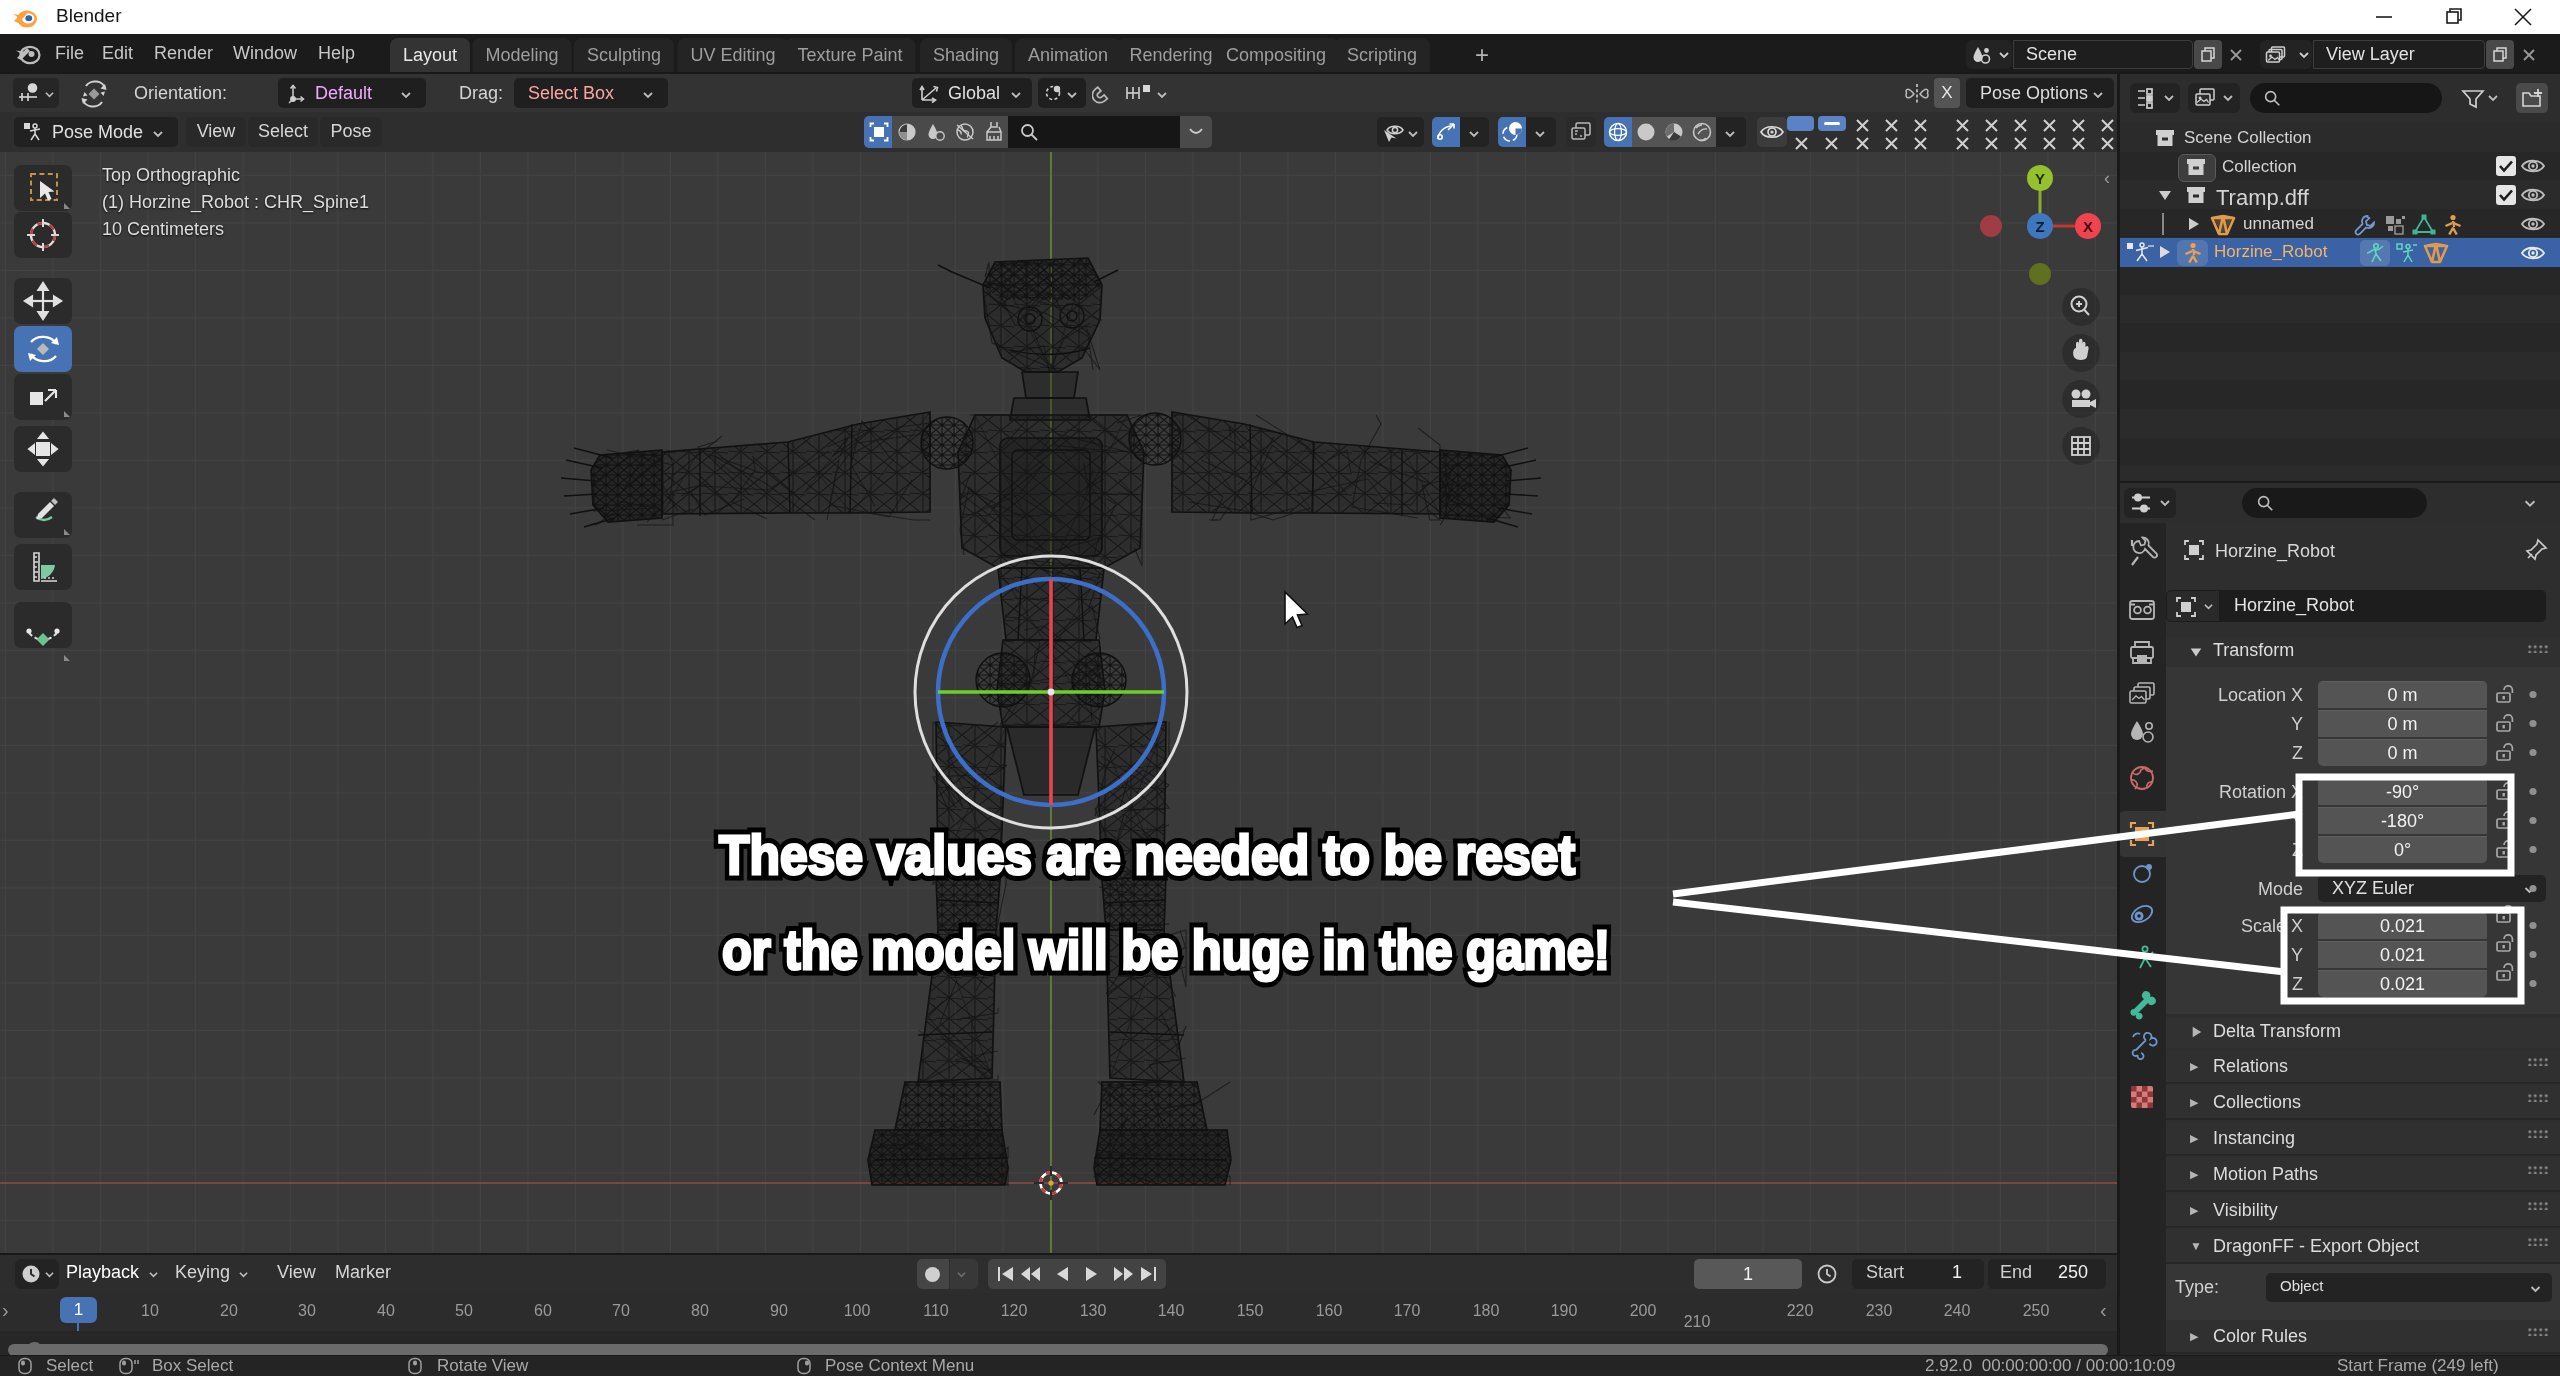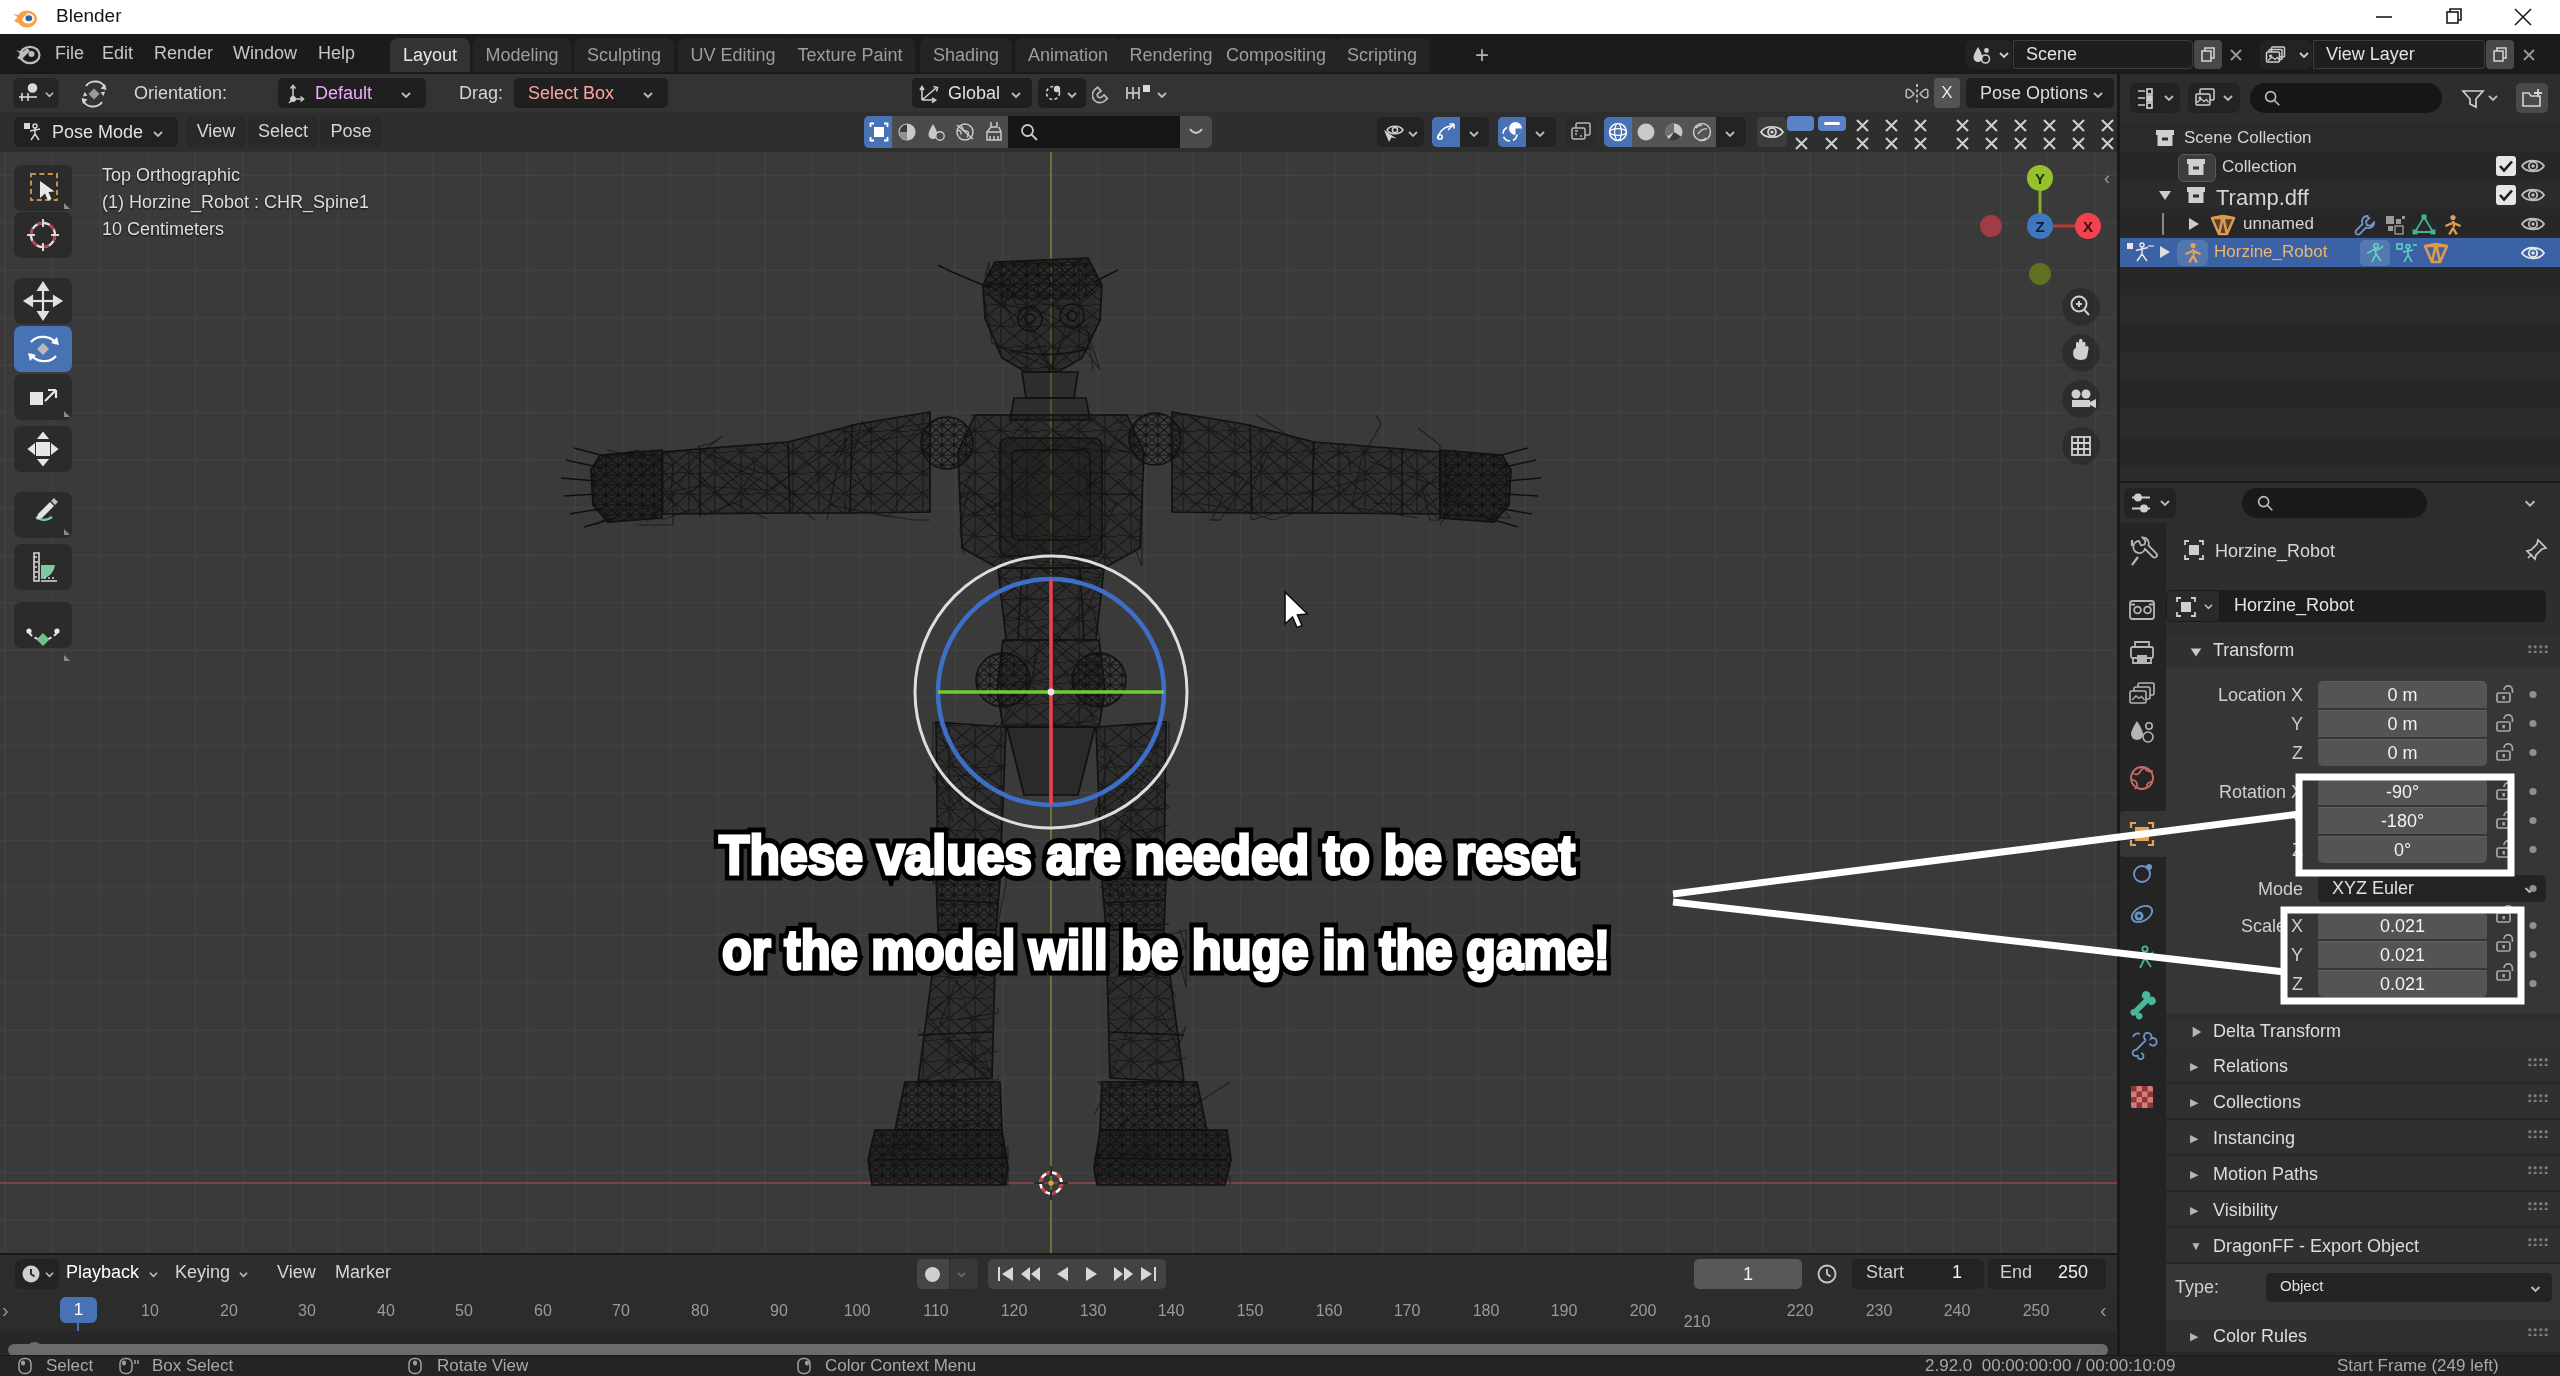--- a/index.html
+++ b/index.html
@@ -1276,21 +1276,21 @@
   <div class="sbt" style="left:152px;">Box Select</div>
   <svg class="ab" style="left:406px;top:1px;" width="18" height="18" viewBox="0 0 18 18">
       <rect x="3" y="1.5" width="12" height="15" rx="5" fill="none" stroke="#9e9e9e" stroke-width="1.5"></rect>
       <rect x="7" y="3.5" width="4" height="5" rx="2" fill="#9e9e9e"></rect>
     </svg>
   <div class="sbt" style="left:437px;">Rotate View</div>
   <svg class="ab" style="left:795px;top:1px;" width="18" height="18" viewBox="0 0 18 18">
       <rect x="3" y="1.5" width="12" height="15" rx="5" fill="none" stroke="#9e9e9e" stroke-width="1.5"></rect>
       <rect x="10" y="3.5" width="4" height="5" rx="2" fill="#9e9e9e"></rect>
     </svg>
-  <div class="sbt" style="left:825px;">Color Context Menu</div>
+  <div class="sbt" style="left:825px;">Pose Context Menu</div>
   <div class="sbt" style="left:1925px;">2.92.0&nbsp;&nbsp;00:00:00:00 / 00:00:10:09</div>
   <div class="sbt" style="left:2337px;">Start Frame (249 left)</div>
 </div>
 <style>.sbt{position:absolute;top:0px;font-size:17px;color:#a8a8a8;white-space:nowrap;}</style>
 
 <div class="ab" id="overlays" style="left:0;top:0;width:2560px;height:1376px;pointer-events:none;">
 
   <div class="ab" style="left:0;top:72px;width:2560px;height:2px;background:#191919;"></div>
   <div class="ab" style="left:2117px;top:74px;width:3px;height:1282px;background:#191919;"></div>
   <div class="ab" style="left:0;top:1253px;width:2117px;height:2px;background:#191919;"></div>

